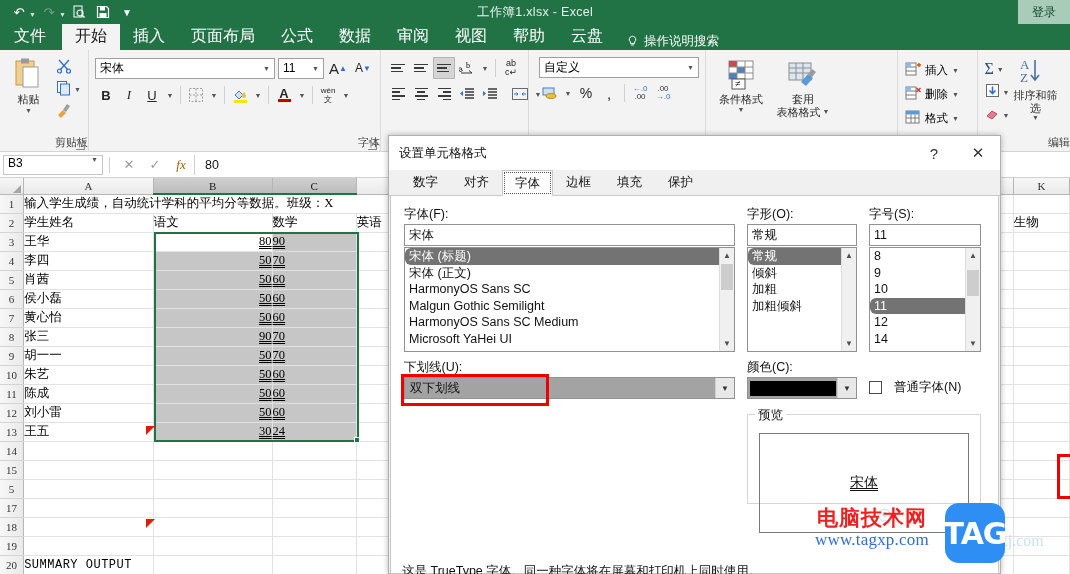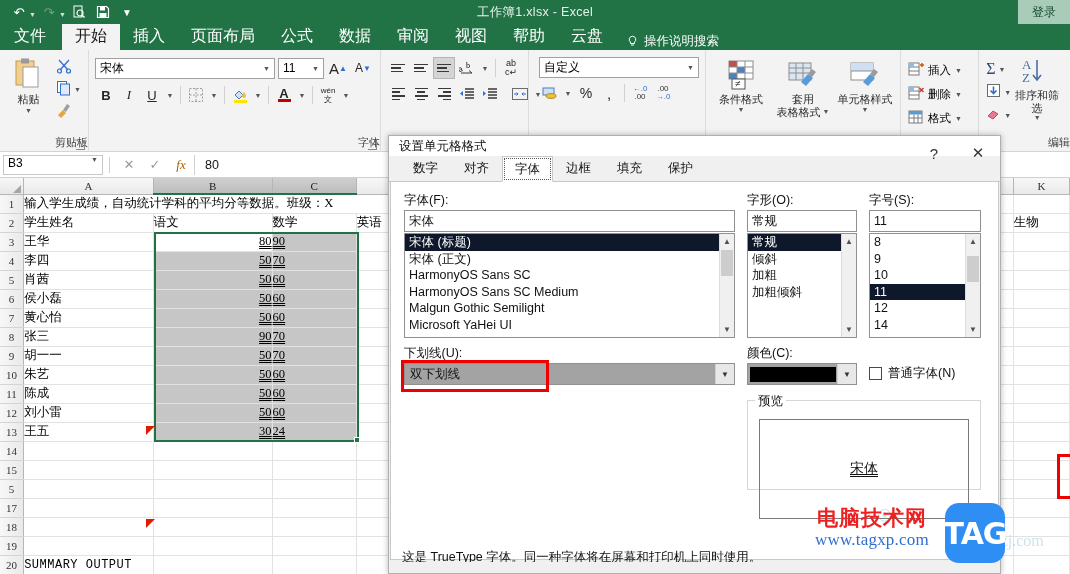--- a/index.html
+++ b/index.html
@@ -158,41 +158,41 @@
   #red-anno-grid {
     position: absolute; border: 3px solid #ef0000; background: transparent;
   }
   
   #dialog {
     position: absolute; left: 388px; top: 135px; width: 613px; height: 439px;
     background: #f0f0f0; border: 1px solid #b0b0b0;
     box-shadow: 0 0 6px rgba(0,0,0,.28);
     font-size: 12.5px; color: #111;
   }
-  #dlg-title { height: 20px; background: #fff; display: flex; align-items: center;
+  #dlg-title { height: 34px; background: #fff; display: flex; align-items: center;
                padding-left: 10px; font-size: 12.5px; }
   #dlg-ctrls { position: absolute; right: 0; top: 0; height: 34px; display: flex; }
   .dlgbtn { width: 44px; height: 34px; display: flex; align-items: center;
             justify-content: center; font-size: 15px; color: #333; }
   #dlg-tabs { display: flex; padding-left: 11px; height: 26px; align-items: flex-end;
               border-bottom: 1px solid #c8c8c8; background:#f0f0f0;}
   .dtab { padding: 4px 12px 5px 12px; font-size: 12.5px; color: #111;
           border: 1px solid transparent; height: 26px; }
   .dtab.active { background: #fff; border: 1px solid #c8c8c8; border-bottom: 1px solid #fff;
                  margin-bottom: -1px; outline: 1px dotted #555; outline-offset: -3px; }
   #dlg-body { background: #fff; position: relative; height: 378px;
               border: 1px solid #c8c8c8; border-top: none; margin: 0 1px; }
   .fieldlabel { font-size: 12.5px; color: #111; }
   .textbox { border: 1px solid #919191; background: #fff; height: 22px;
              display: flex; align-items: center; padding: 0 4px; font-size: 12.5px; }
   .listbox { border: 1px solid #919191; background: #fff; position: relative;
              overflow: hidden; }
   .lbitem { height: 16.6px; padding: 0 4px; font-size: 12.5px; line-height: 16.6px;
             white-space: nowrap; }
-  .lbitem.sel { background: #0f172a; color: #fff; }
+  .lbitem.sel { background: #737373; color: #fff; border-radius: 6px; }
   .scroll { position: absolute; right: 0; top: 0; bottom: 0; width: 15px;
             background: #f0f0f0; border-left: 1px solid #dcdcdc; }
   .sbtn { height: 15px; display: flex; align-items: center; justify-content: center;
           font-size: 8px; color: #505050; background:#f0f0f0;}
   .sthumb { position: absolute; left: 1px; right: 1px; background: #cdcdcd; }
   .combo { border: 1px solid #919191; background: #a3a3a3; height: 22px; display: flex;
            align-items: center; justify-content: space-between; }
   .combo .txt { padding-left: 5px; font-size: 12.5px; }
   .combo .arrow { width: 19px; height: 20px; background: #e8e8e8;
                   border-left: 1px solid #cfcfcf; display: flex; align-items: center;
@@ -548,33 +548,20 @@
             <path d="M16 21l7-8 5 4-7 8z" fill="#5a9bd5"></path>
               <path d="M23 13l4-5 4 3-4 5z" fill="#9b9b9b"></path>
           </svg>
         </span>
         <span>套用</span>
         <span style="display:flex;align-items:center;gap:2px;">
           <span>表格格式</span>
           <span class="caret">▼</span>
         </span>
       </div>
-      <div class="stylebtn">
-        <span class="glyph">
-          <svg width="36" height="30" viewBox="0 0 36 30">
-            <rect x="4" y="2" width="22" height="17" fill="#fff" stroke="#8d8d8d"></rect>
-            <rect x="4" y="2" width="22" height="8" fill="#cfe0f5"></rect>
-            <line x1="4" y1="10" x2="26" y2="10" stroke="#8d8d8d"></line>
-            <path d="M16 21l7-8 5 4-7 8z" fill="#5a9bd5"></path>
-              <path d="M23 13l4-5 4 3-4 5z" fill="#9b9b9b"></path>
-          </svg>
-        </span>
-        <span>单元格样式</span>
-        <span class="caret">▼</span>
-      </div>
     </div>
     <div class="glabel">样式</div>
   </div>
 
   <div class="rgroup" style="width:85px;">
     <div class="cellcol">
       <div class="cellbtn">
         <span>
           <svg width="16" height="14" viewBox="0 0 16 14">
               <rect x="1" y="1" width="10" height="12" fill="#fff" stroke="#7a7a7a"></rect>
@@ -896,22 +883,22 @@
   <div id="dlg-body">
 
     <div style="position:absolute;left:13px;top:10px;" class="fieldlabel">字体(F):</div>
     <div class="textbox" style="position:absolute;left:13px;top:28px;width:331px;">
       <span>宋体</span>
     </div>
     <div class="listbox" style="position:absolute;left:13px;top:51px;width:331px;height:105px;">
       <div class="lbitem sel">宋体 (标题)</div>
       <div class="lbitem">宋体 (正文)</div>
       <div class="lbitem">HarmonyOS Sans SC</div>
+      <div class="lbitem">Malgun Gothic Semilight</div>
       <div class="lbitem">HarmonyOS Sans SC Medium</div>
-      <div class="lbitem">Malgun Gothic Semilight</div>
       <div class="lbitem">Microsoft YaHei UI</div>
       <div class="scroll">
         <div class="sbtn">▲</div>
         <div class="sthumb" style="top:16px;height:26px;"></div>
         <div class="sbtn" style="position:absolute;bottom:0;left:0;right:0;">▼</div>
       </div>
     </div>
 
     <div style="position:absolute;left:356px;top:10px;" class="fieldlabel">字形(O):</div>
     <div class="textbox" style="position:absolute;left:356px;top:28px;width:110px;">
@@ -951,21 +938,21 @@
       <span class="txt">双下划线</span>
       <span class="arrow">▼</span>
     </div>
     <div id="red-anno-dlg" style="left:10px;top:178px;width:148px;height:32px;"></div>
 
     <div style="position:absolute;left:356px;top:163px;" class="fieldlabel">颜色(C):</div>
     <div class="combo" style="position:absolute;left:356px;top:181px;width:110px;">
       <span style="width:86px;height:15px;background:#000;margin-left:2px;"></span>
       <span class="arrow">▼</span>
     </div>
-    <div style="position:absolute;left:478px;top:183px;display:flex;align-items:center;gap:6px;">
+    <div style="position:absolute;left:478px;top:183px;display:flex;align-items:center;gap:12px;">
       <span class="cbox"></span>
       <span class="fieldlabel">普通字体(N)</span>
     </div>
 
 
     <div class="group" style="position:absolute;left:356px;top:218px;width:234px;height:90px;">
       <span class="grouptitle">预览</span>
       <div style="position:absolute;left:11px;top:18px;right:11px;bottom:-30px;border:1px solid #7a7a7a;
                   display:flex;align-items:center;justify-content:center;">
         <span style="font-size:14px;text-decoration:underline;text-decoration-style:double;

